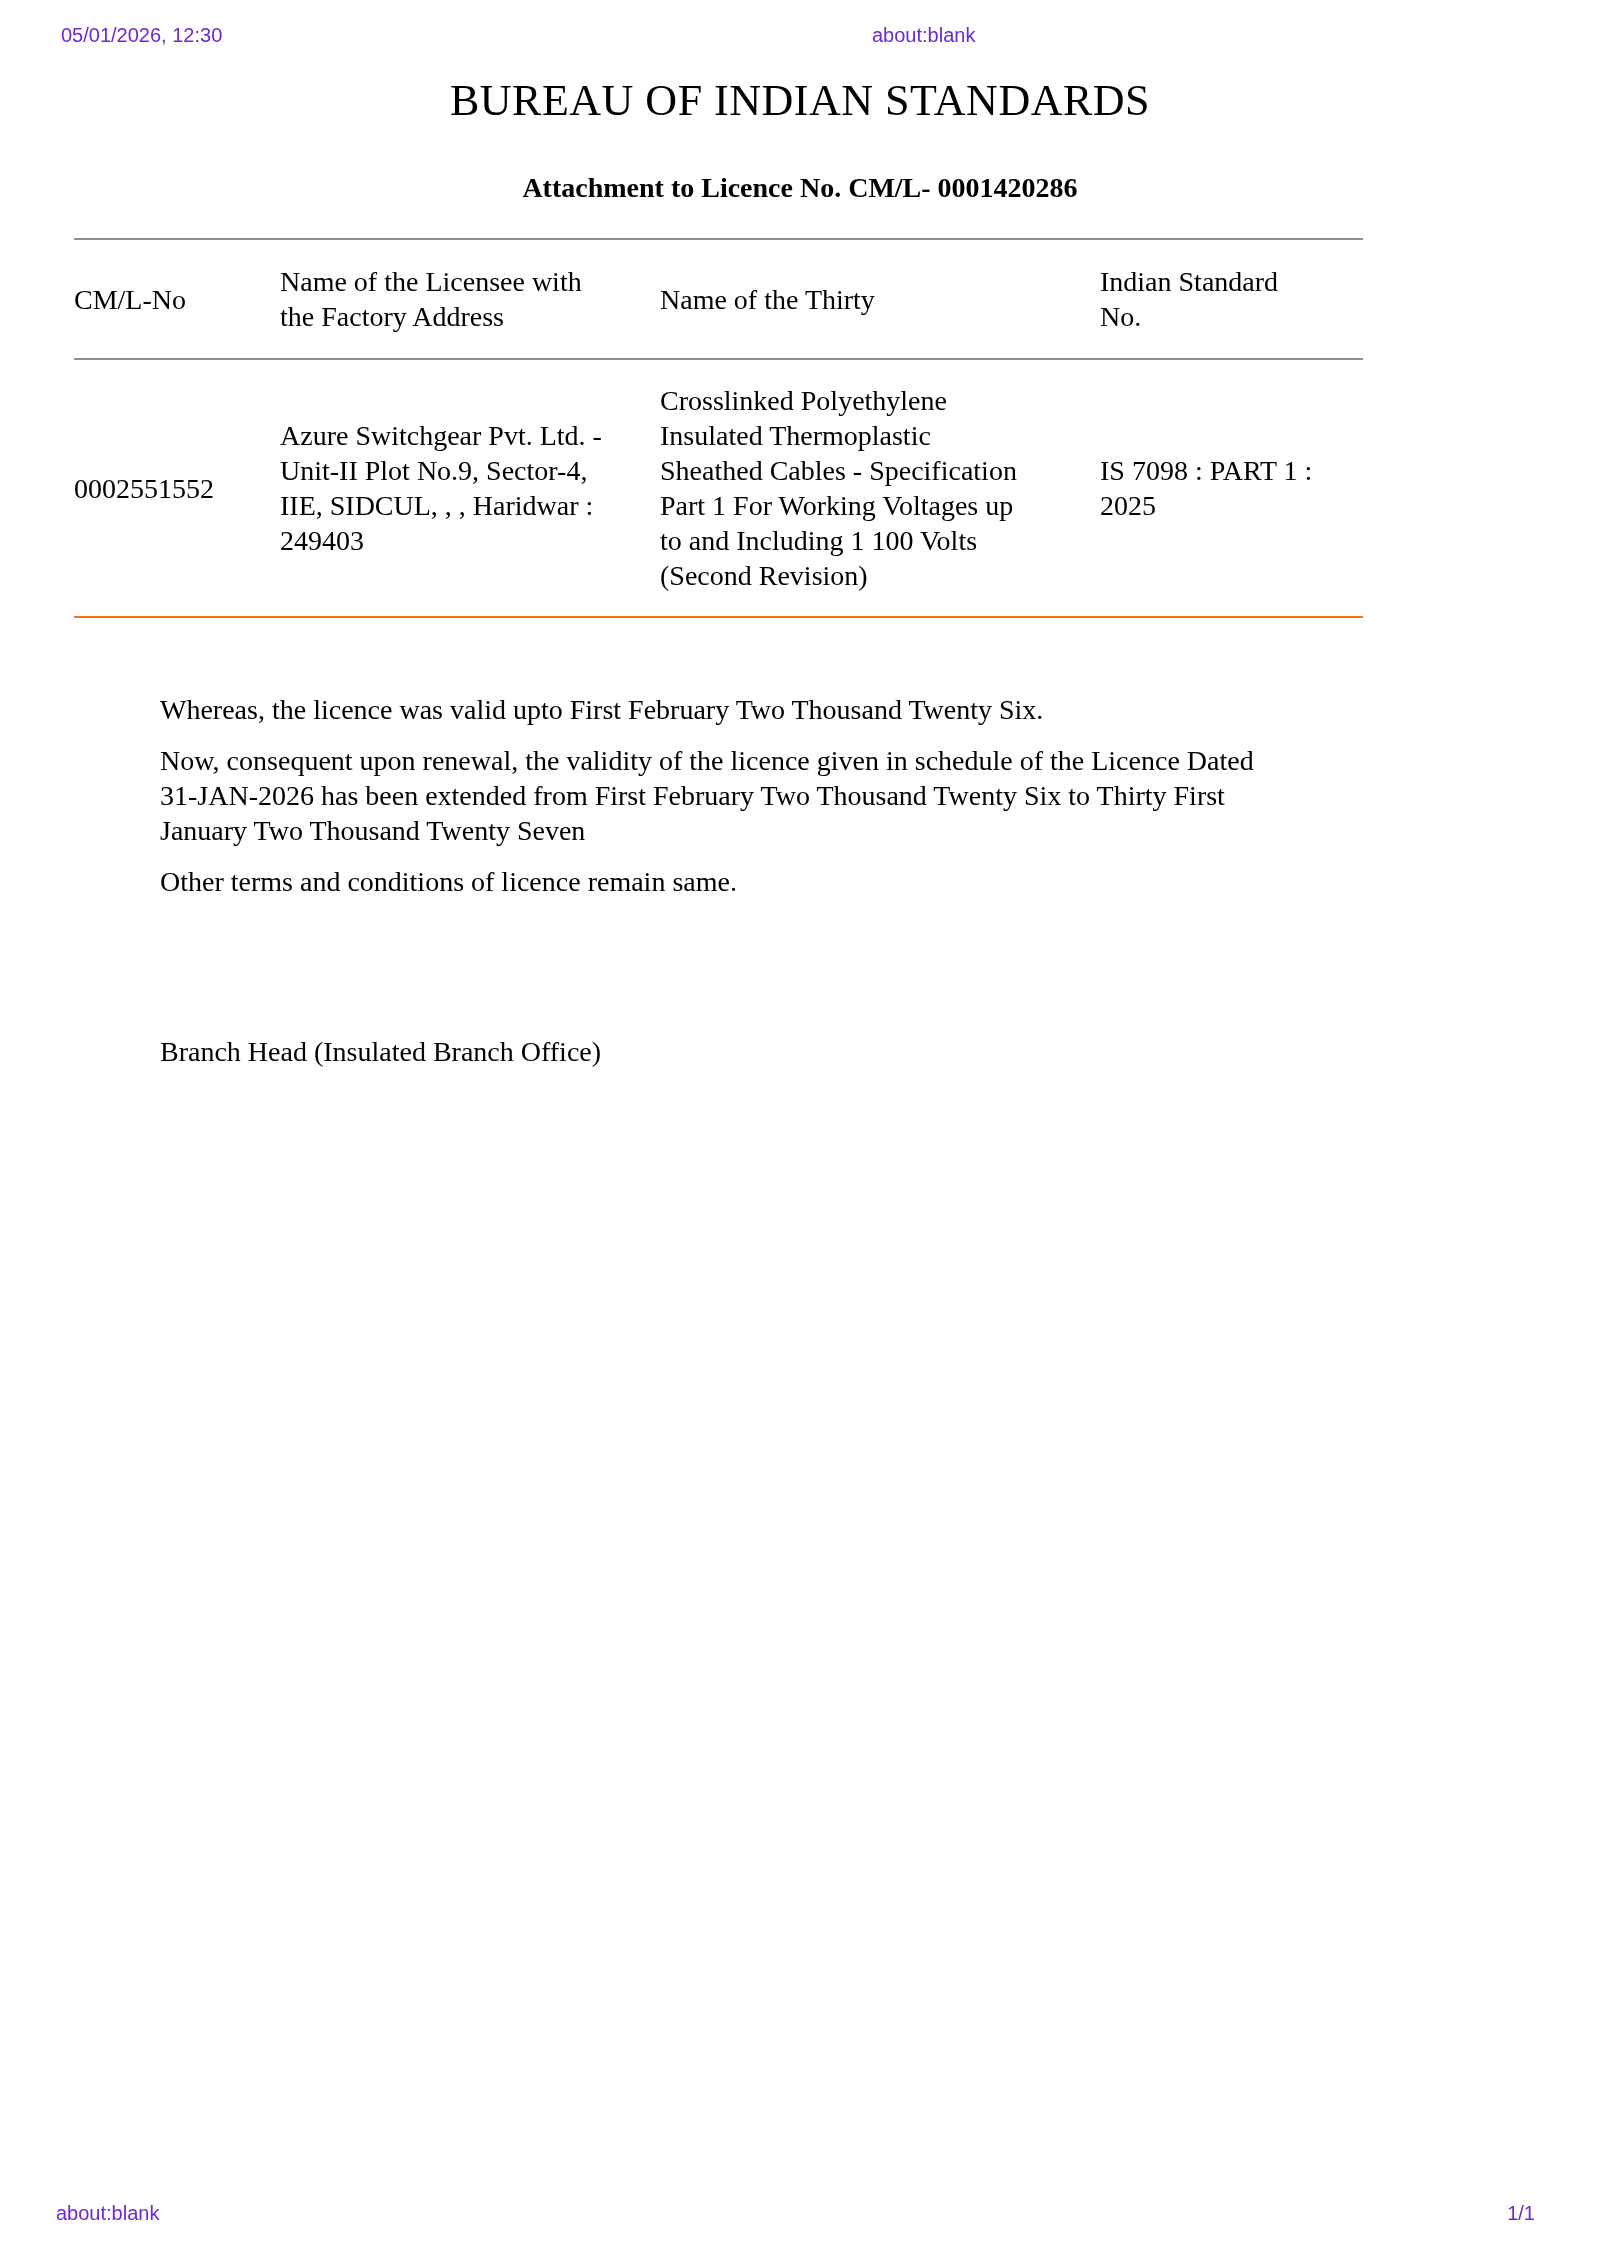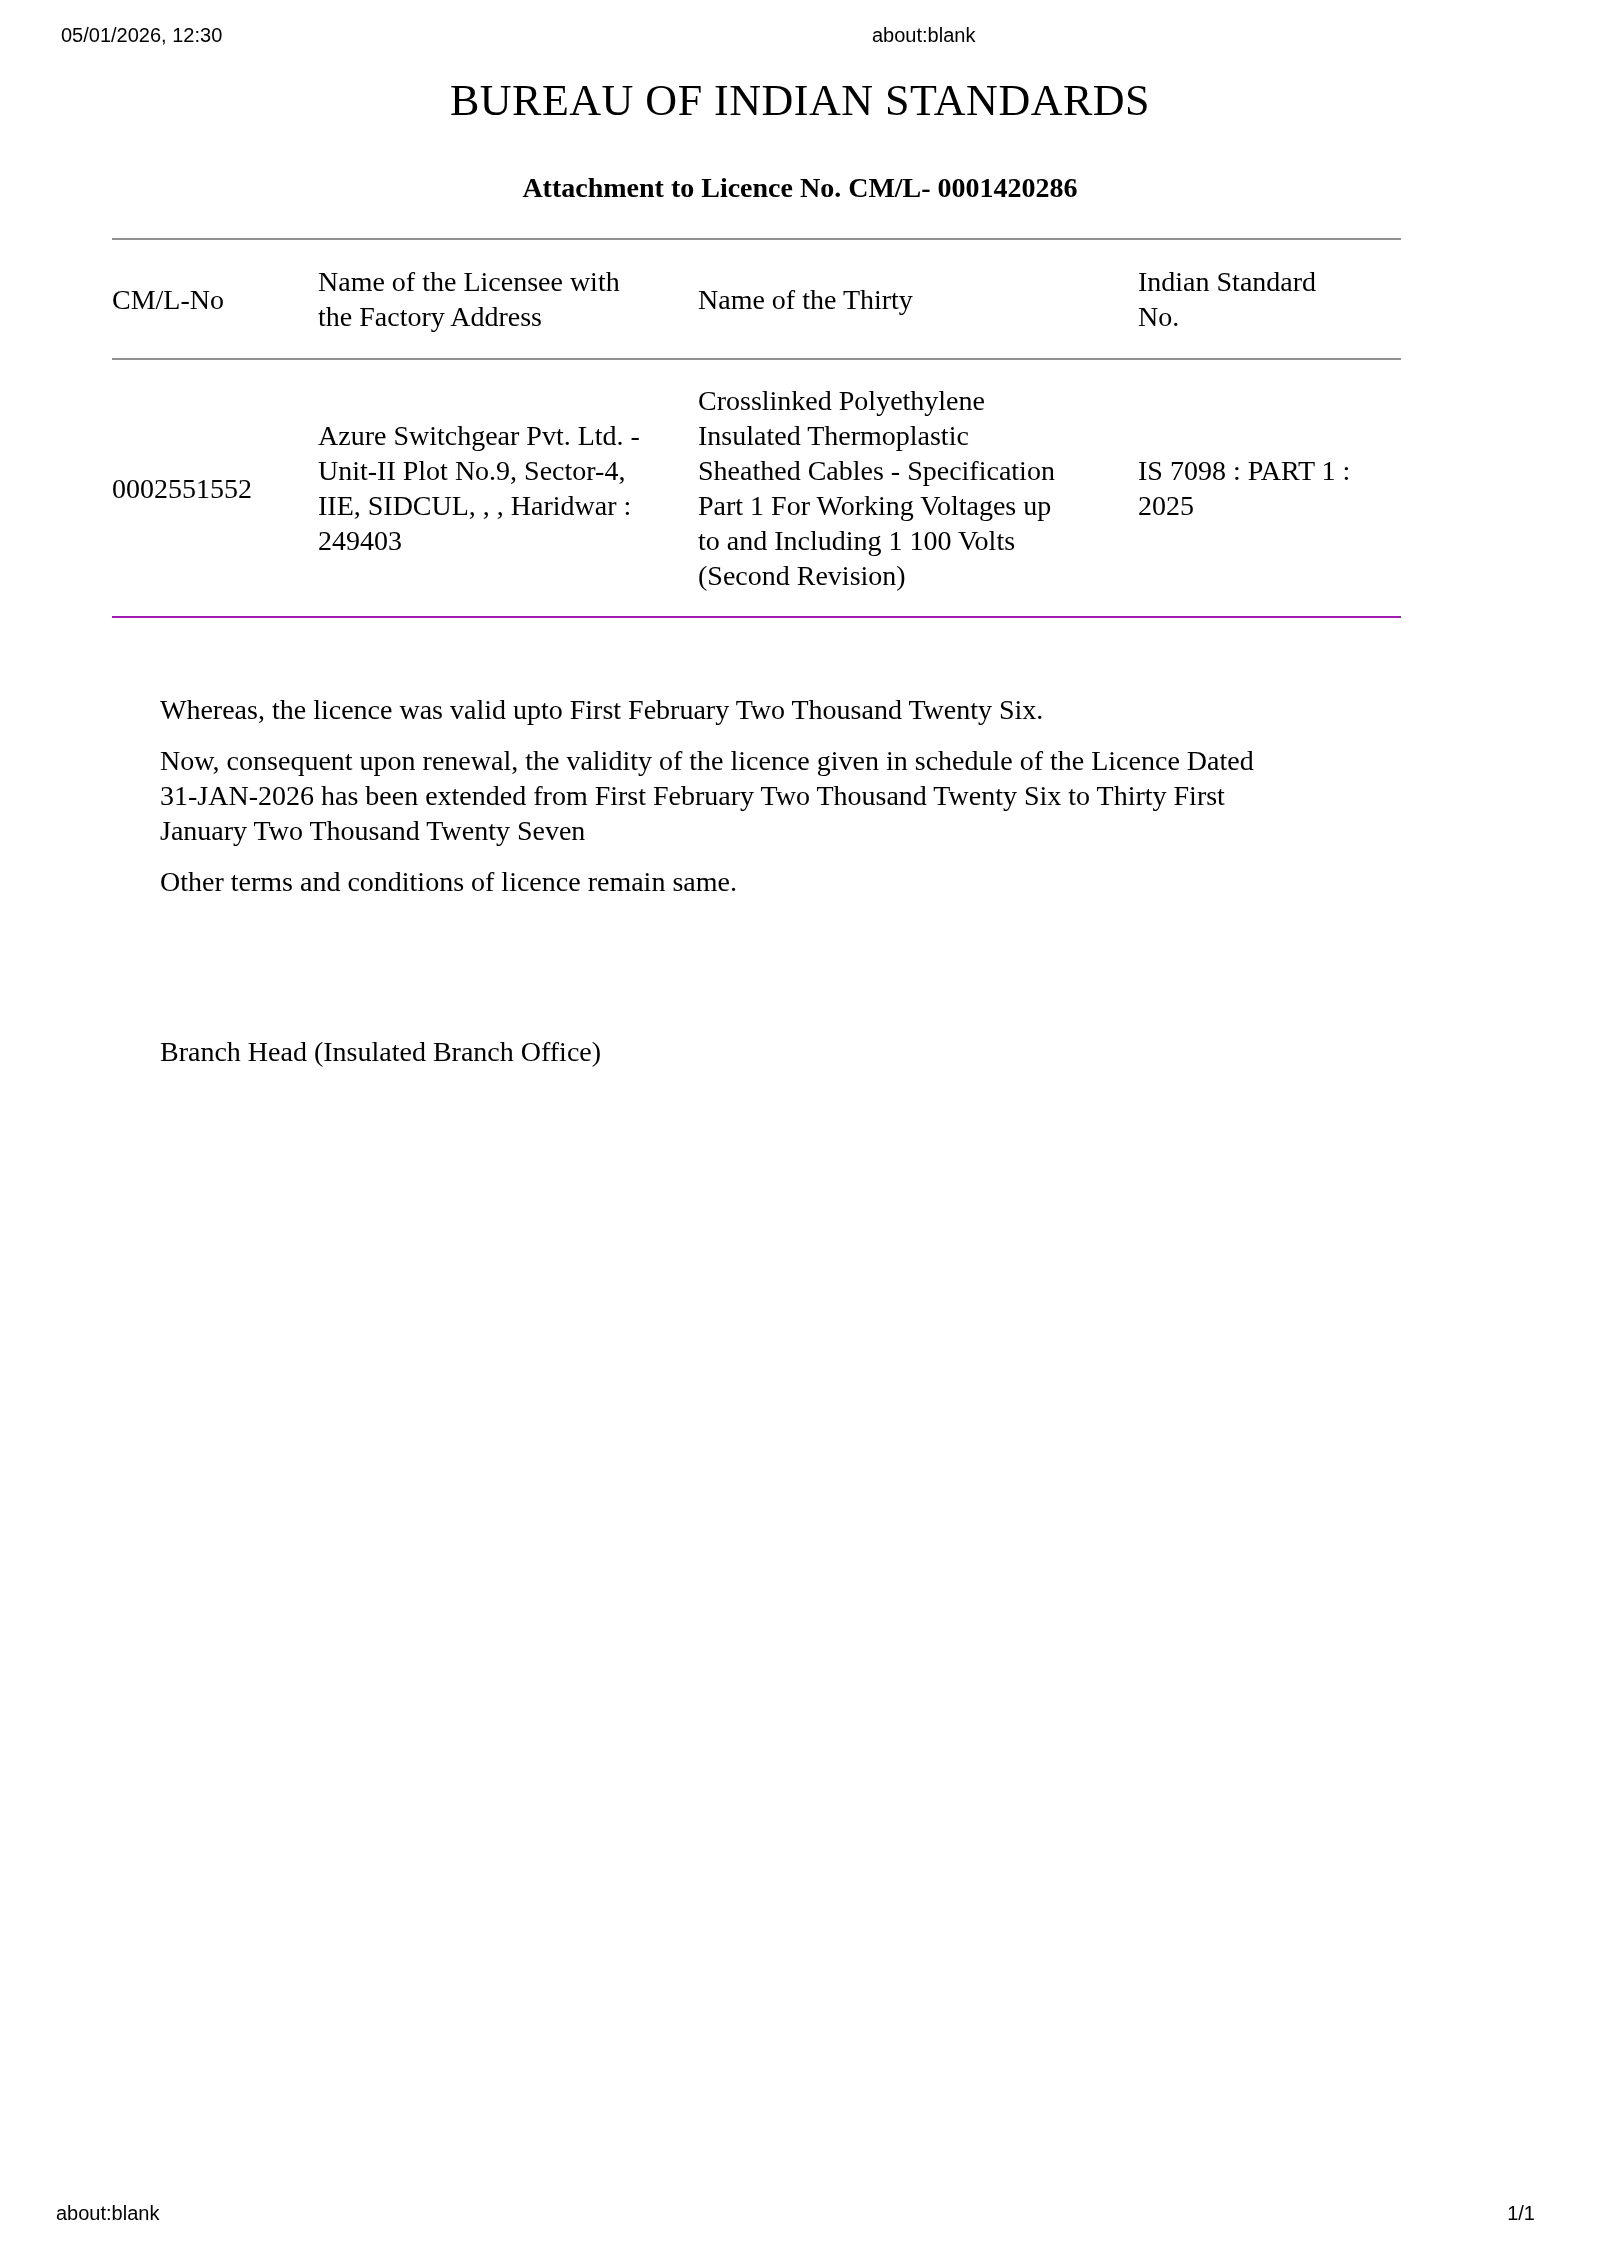--- a/index.html
+++ b/index.html
@@ -11,21 +11,21 @@
     color: #000000;
     font-family: "Liberation Serif", serif;
     overflow: hidden;
   }
   
   .print-chrome {
     position: absolute;
     font-family: "Liberation Sans", sans-serif;
     font-size: 20px;
     line-height: 22px;
-    color: #000000;
+    color: #6d28d9;
     white-space: nowrap;
   }
   .ph-date   { left: 61px;  top: 24px; }
   .ph-title  { left: 872px; top: 24px; }
   .pf-url    { left: 56px;  top: 2202px; }
   .pf-page   { right: 65px; top: 2202px; }
 
   
   .doc-title {
     margin: 76px 0 0 0;
@@ -36,25 +36,25 @@
     letter-spacing: 0.5px;
   }
   .doc-subtitle {
     margin: 46px 0 0 0;
     text-align: center;
     font-size: 28px;
     line-height: 32px;
     font-weight: bold;
   }
   table.licence-table {
-    margin: 34px 0 0 112px;
+    margin: 34px 0 0 74px;
     width: 1289px;
     border-collapse: collapse;
     border-top: 2px solid #8f8f8f;
-    border-bottom: 2px solid #a21caf;
+    border-bottom: 2px solid #f97316;
     font-size: 28px;
     line-height: 35px;
   }
   table.licence-table thead tr { border-bottom: 2px solid #8f8f8f; }
   table.licence-table th,
   table.licence-table td {
     font-weight: normal;
     text-align: left;
     vertical-align: middle;
     white-space: pre-line;

